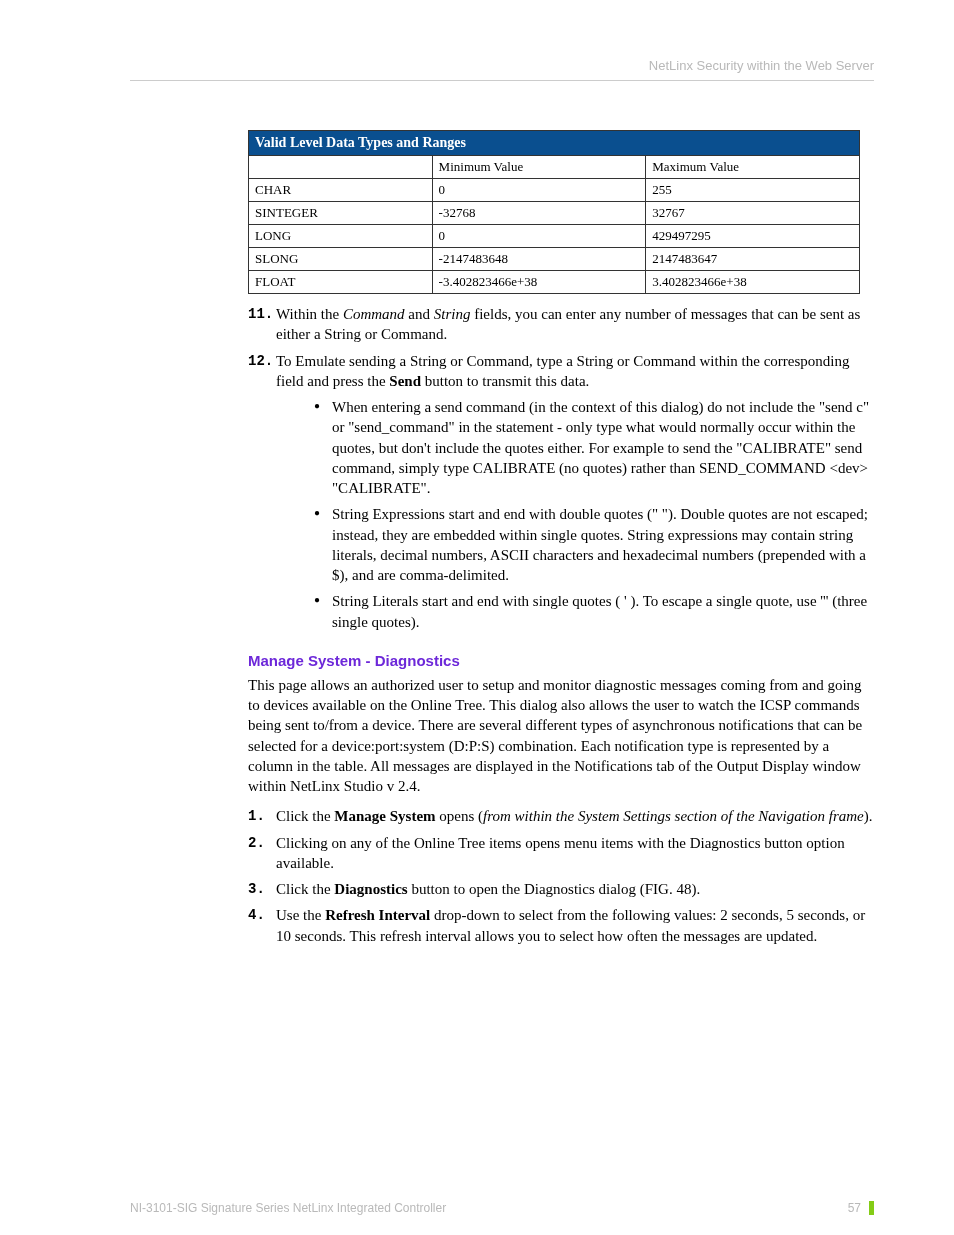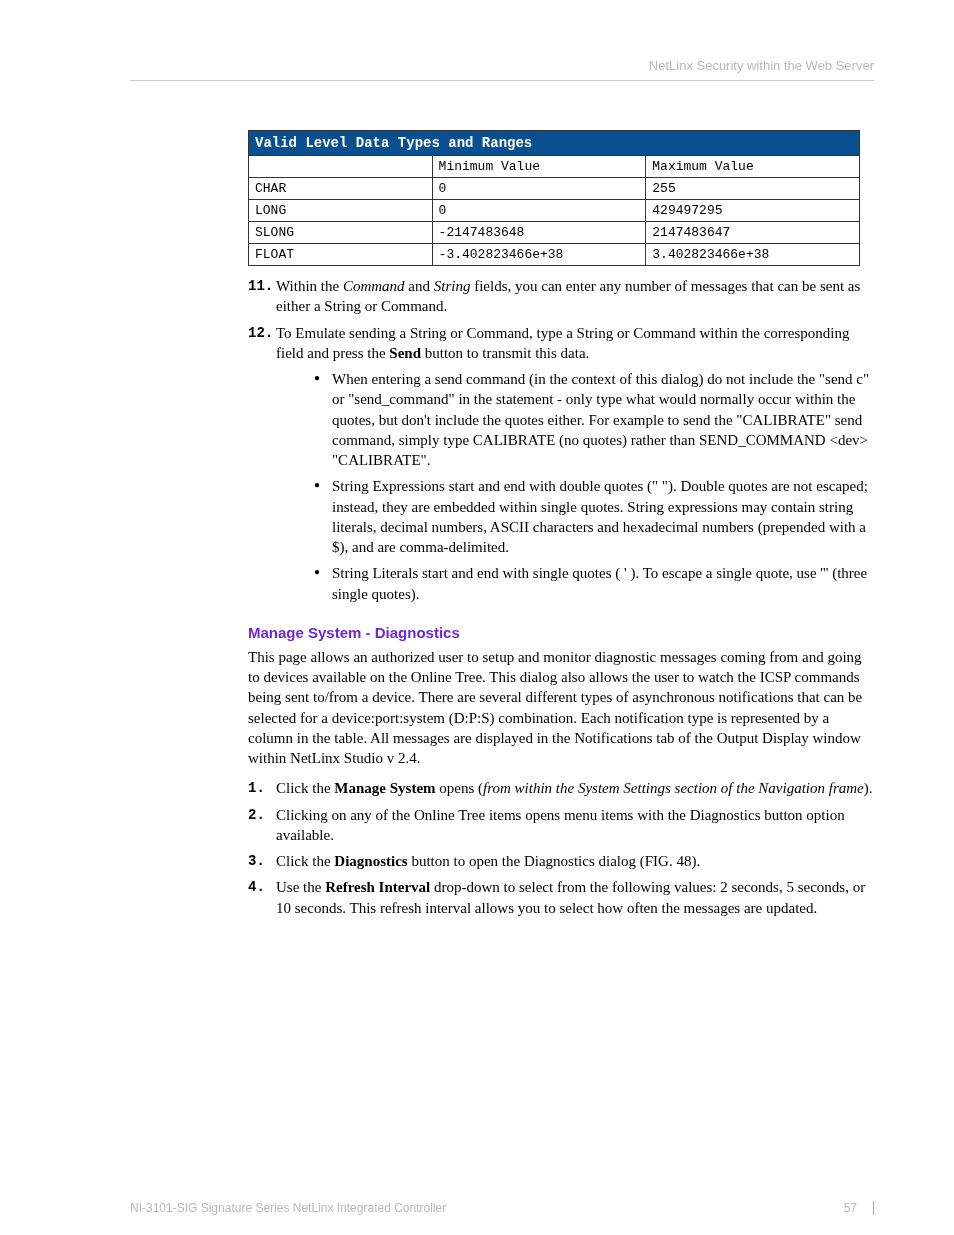--- a/index.html
+++ b/index.html
@@ -31,21 +31,21 @@
     right: 80px;
     border-top: 1px solid #ccc;
   }
   .content {
     margin-top: 75px;
   }
   table.datatbl {
     border-collapse: collapse;
     width: 612px;
     margin-left: 118px;
-    font-family: Liberation Mono, monospace;
+    font-family: Liberation Serif, serif;
     border: 1px solid #333;
   }
   table.datatbl th.title {
     background: #0a4f8f;
     color: #fff;
     text-align: left;
     font-weight: bold;
     font-size: 14px;
     padding: 4px 6px;
     border: 1px solid #333;
@@ -116,22 +116,22 @@
     right: 80px;
     display: flex;
     justify-content: space-between;
     align-items: center;
     color: #b9b9b9;
     font-family: Arial, Helvetica, sans-serif;
     font-size: 12px;
   }
   .footer .pgno {
     color: #b9b9b9;
-    border-right: 1px solid #84cc16;
-    padding-right: 16px;
+    border-right: 5px solid #84cc16;
+    padding-right: 8px;
   }
   .italic { font-style: italic; }
   .bold { font-weight: bold; }
 </style>
 </head>
 <body>
 
 <div class="page">
   <div class="header-right">NetLinx Security within the Web Server</div>
   <div class="hr-top"></div>
@@ -145,20 +145,25 @@
           </tr>
       <tr>
         <td class="col1"></td>
         <td class="col2">Minimum Value</td>
         <td class="col3">Maximum Value</td>
       </tr>
       <tr>
         <td>CHAR</td>
         <td>0</td>
         <td>255</td>
+      </tr>
+      <tr>
+        <td>SINTEGER</td>
+        <td>-32768</td>
+        <td>32767</td>
       </tr>
       <tr>
         <td>LONG</td>
         <td>0</td>
         <td>429497295</td>
       </tr>
       <tr>
         <td>SLONG</td>
         <td>-2147483648</td>
         <td>2147483647</td>

